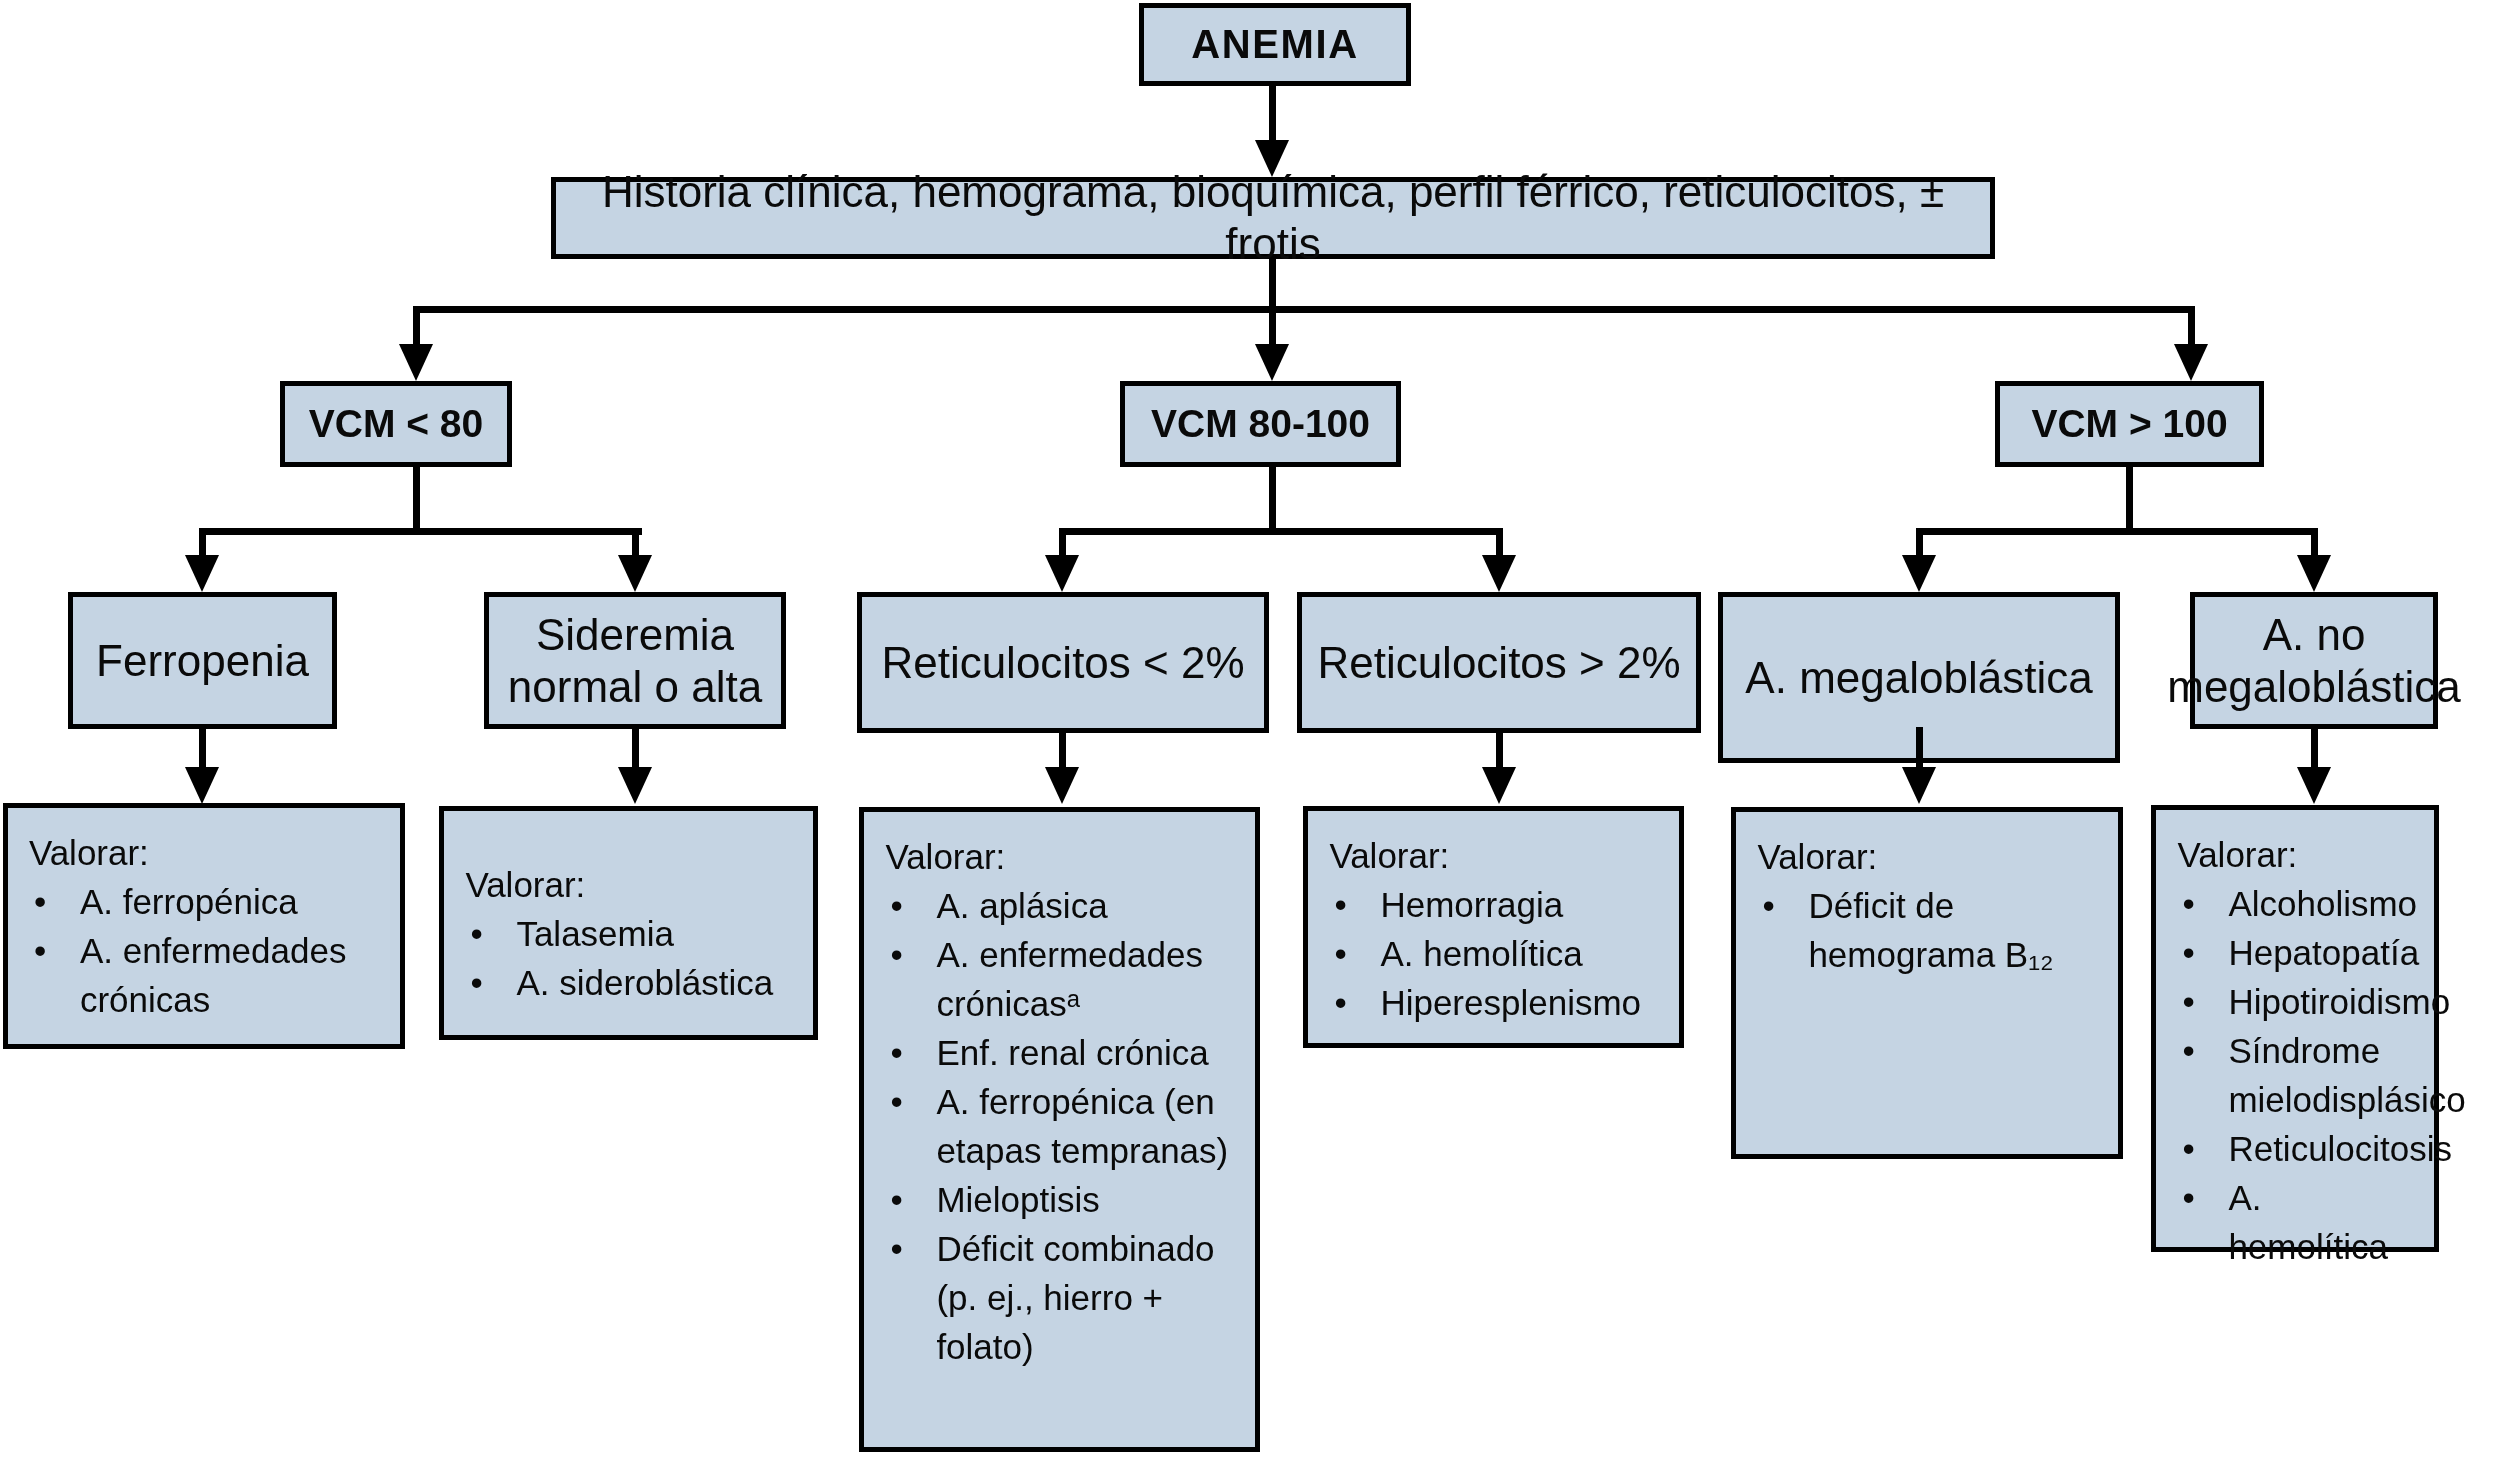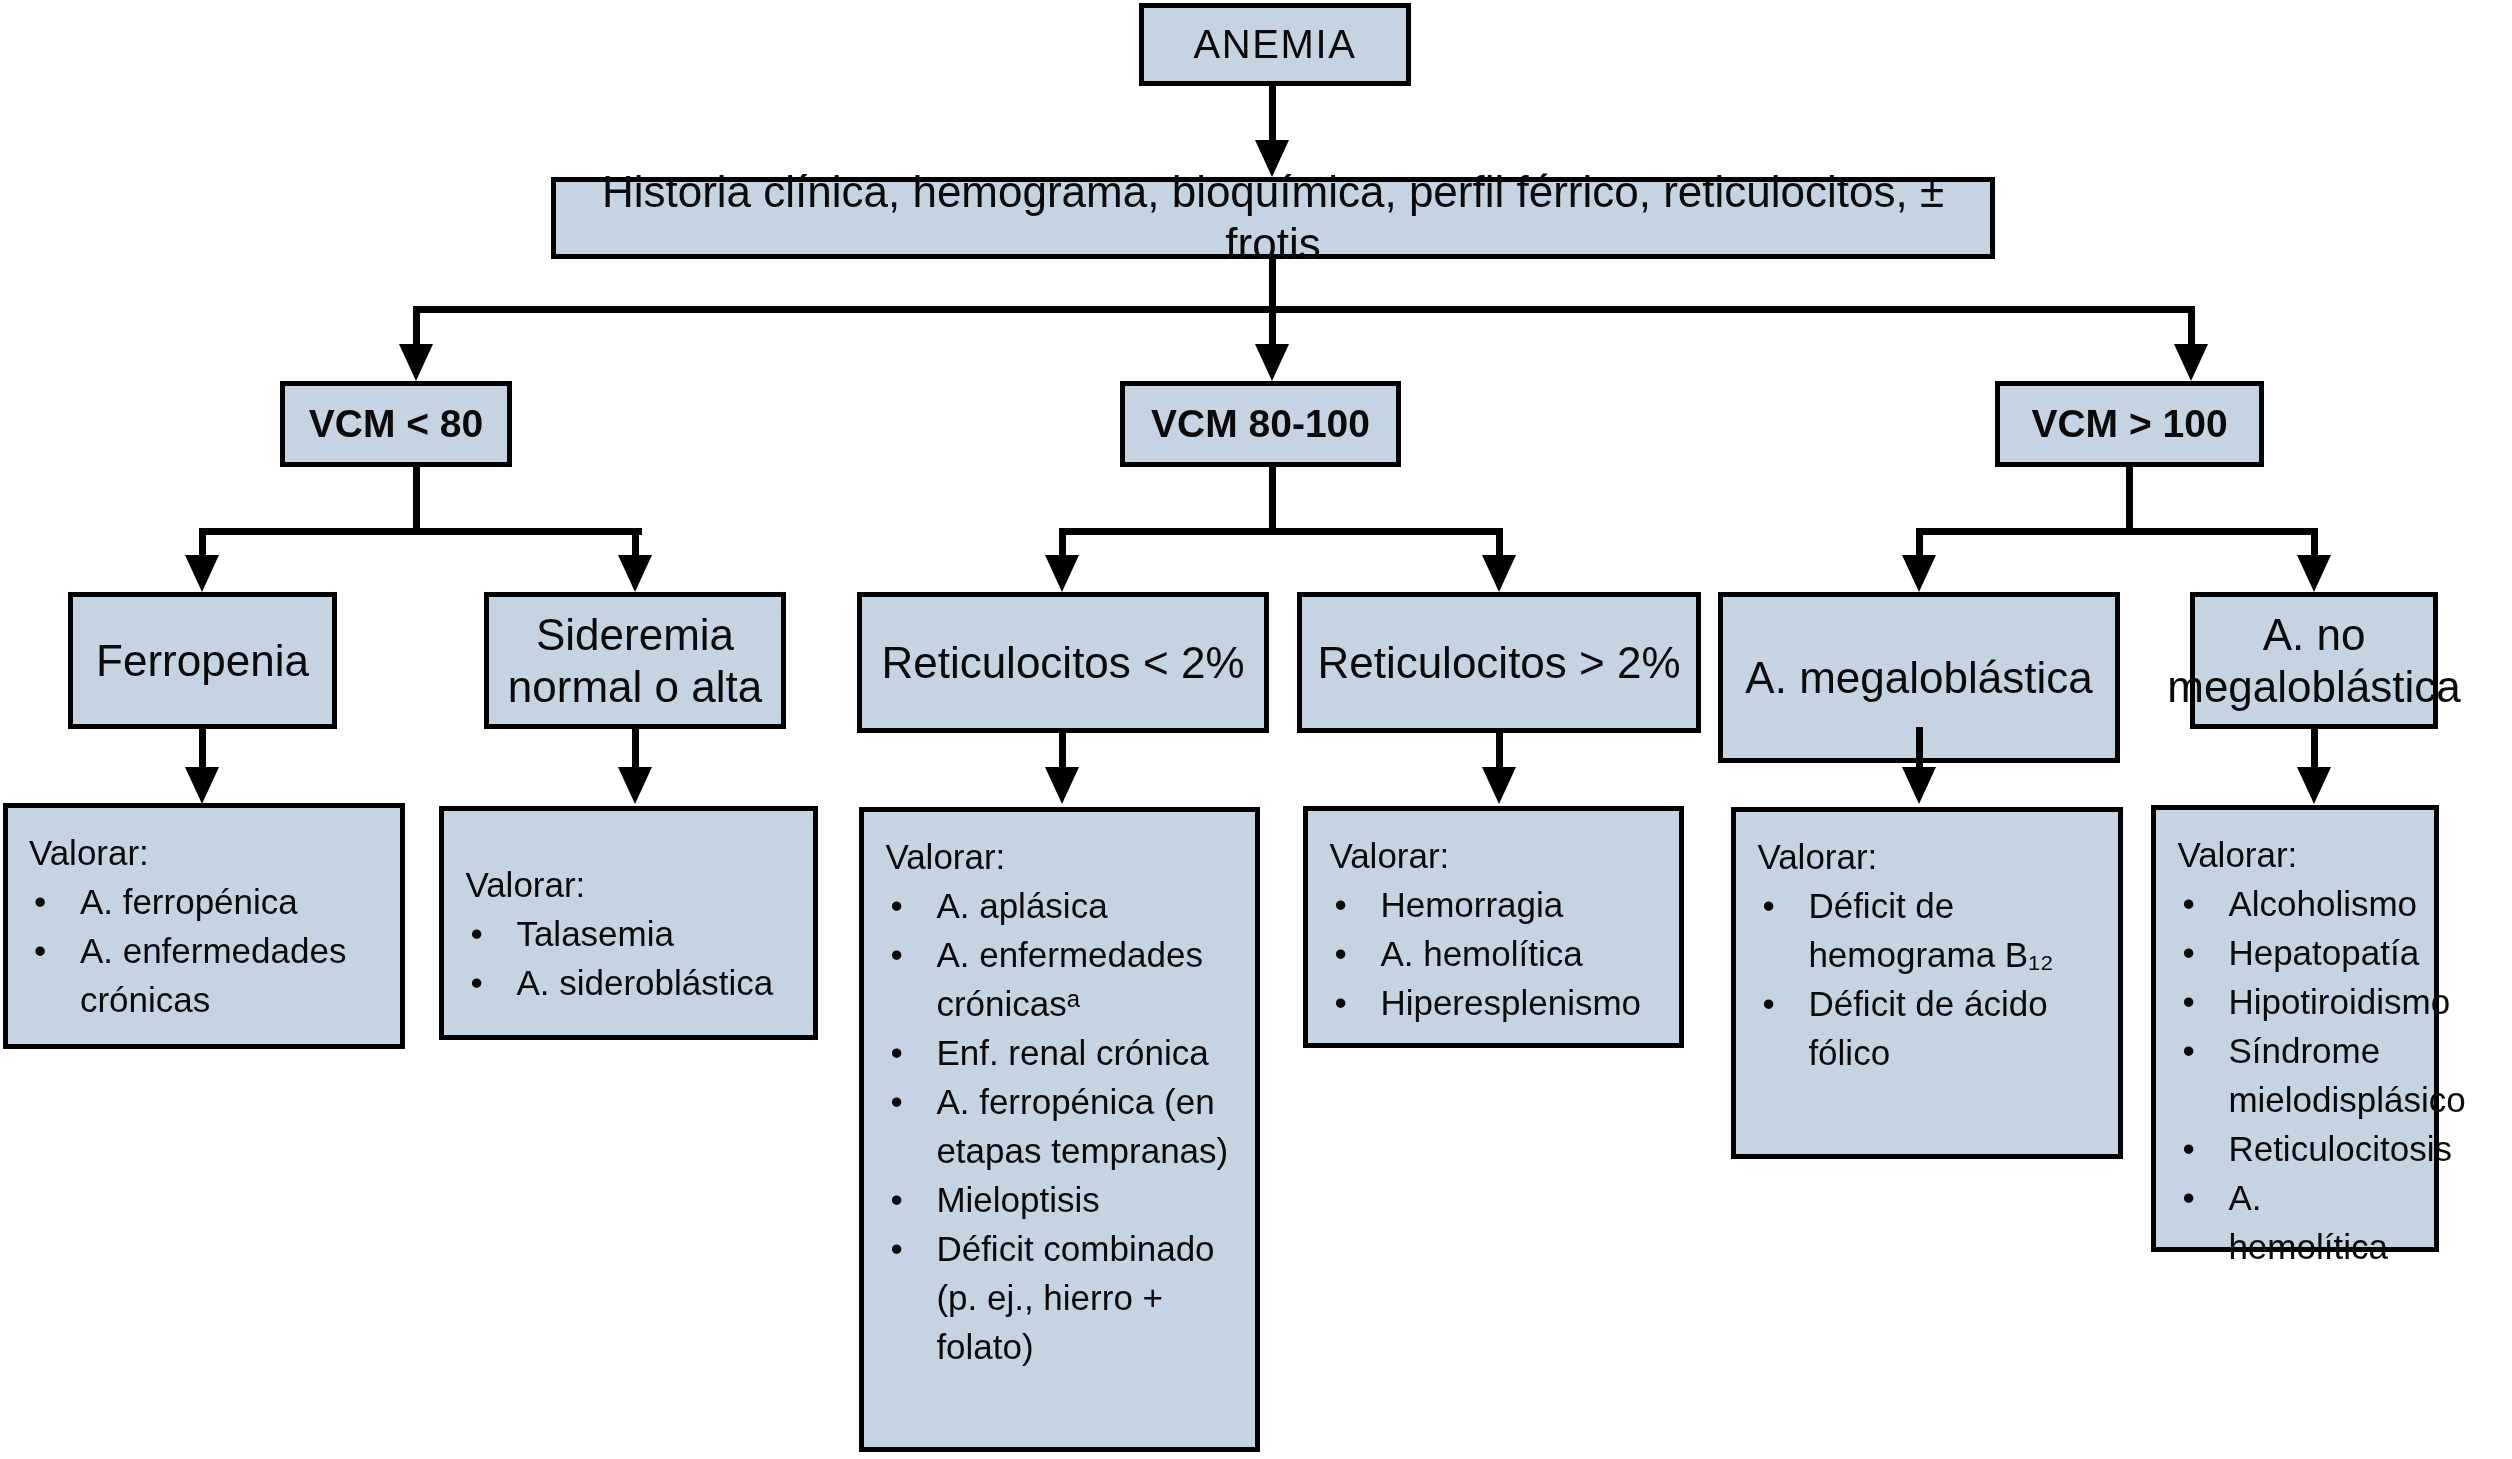--- a/index.html
+++ b/index.html
@@ -21,21 +21,21 @@
   .node {
     display: flex;
     align-items: center;
     justify-content: center;
     text-align: center;
     font-size: 44px;
     line-height: 1.18;
     padding: 0 11.5px;
   }
   .node.bold { font-weight: bold; font-size: 39px; }
-  .title-node { font-weight: normal; font-size: 40px; letter-spacing: 1.6px; }
+  .title-node { font-weight: bold; font-size: 40px; letter-spacing: 1.6px; }
   .leaf {
     padding: 20px 15px 15px 21.4px;
     font-size: 35px;
     line-height: 49px;
   }
   .leaf .heading { margin: 0; }
   .leaf ul { margin: 0; padding: 0; list-style: none; }
   .leaf li { position: relative; padding-left: 51px; }
   .leaf li::before { content: "\2022"; position: absolute; left: 5px; }
   .v, .h {
@@ -172,21 +172,20 @@
       <li>Hemorragia</li>
       <li>A. hemolítica</li>
       <li>Hiperesplenismo</li>
     </ul>
   </div>
 
   <div class="box leaf" style="left:1731px; top:807px; width:392px; height:352px;">
     <p class="heading">Valorar:</p>
     <ul>
       <li>Déficit de hemograma B₁₂</li>
-      <li>Déficit de ácido fólico</li>
     </ul>
   </div>
 
   <div class="box leaf" style="left:2151px; top:805px; width:288px; height:447px;">
     <p class="heading">Valorar:</p>
     <ul>
       <li>Alcoholismo</li>
       <li>Hepatopatía</li>
       <li>Hipotiroidismo</li>
       <li>Síndrome mielodisplásico</li>

